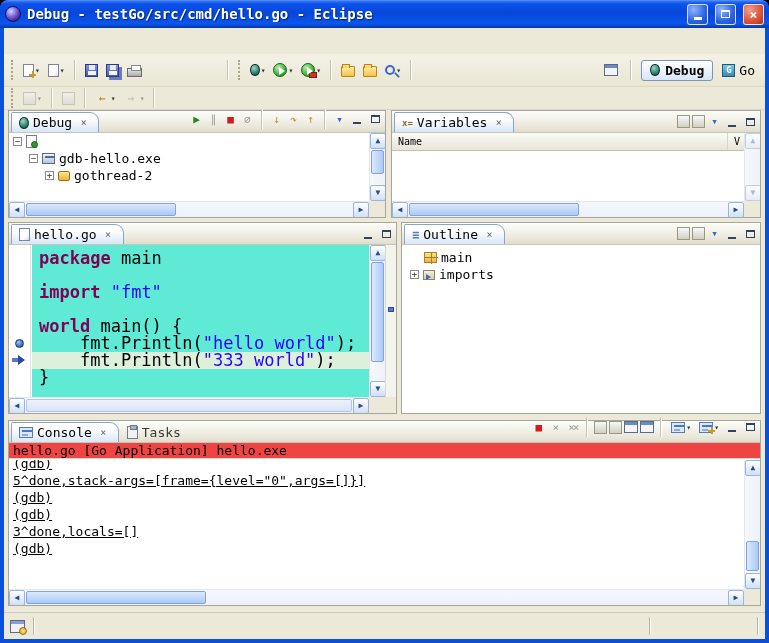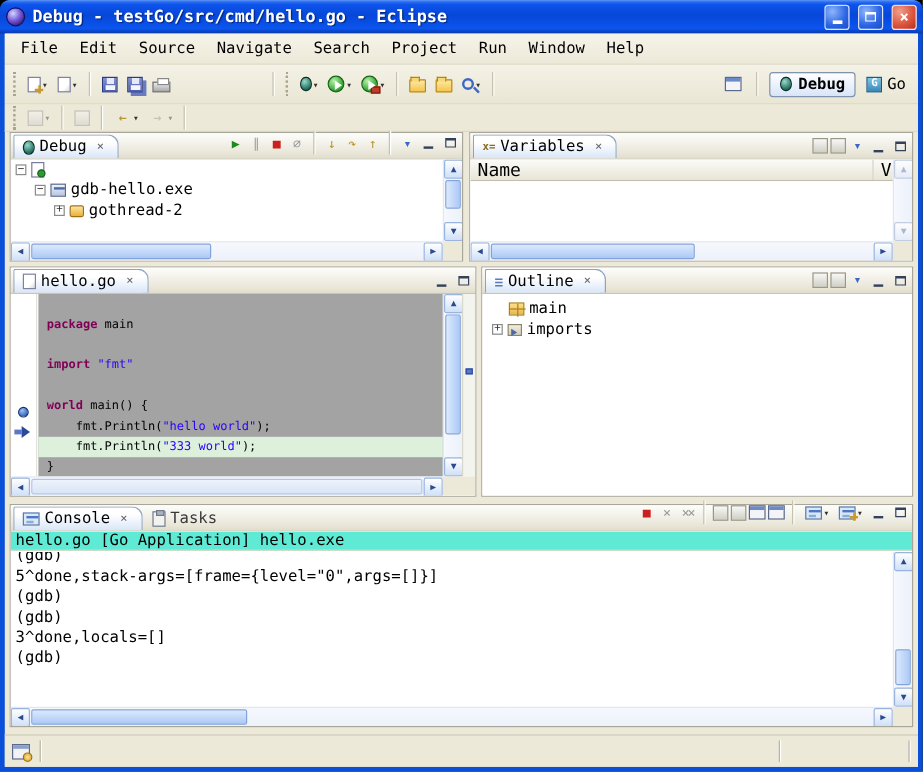--- a/index.html
+++ b/index.html
@@ -134,39 +134,39 @@
   .sbt.pale { background: linear-gradient(180deg,#eef3fc,#d8e4f6); border-color: #b4c6e4; }
   .sbcorner { position: absolute; width: 16px; height: 16px; background: #ece9d8; }
   
   .gutter { position: absolute; left: 0; top: 0; bottom: 16px; width: 22px; background: #fff; border-right: 1px solid #e2e2da; }
   .bp-dot { position: absolute; left: 6px; top: 94px; width: 9px; height: 9px; border-radius: 50%;
     background: radial-gradient(circle at 35% 30%, #9ec2f2, #3a68c0 70%, #1d3f86); border: 1px solid #16336e; }
   .ip-arrow { position: absolute; left: 3px; top: 110px; width: 14px; height: 10px; }
   .ip-arrow::before { content:""; position: absolute; left: 0; top: 3px; width: 6px; height: 4px; background: #5b76c8; }
   .ip-arrow::after { content:""; position: absolute; left: 6px; top: 0; width: 0; height: 0;
     border-left: 7px solid #2a4a9c; border-top: 5px solid transparent; border-bottom: 5px solid transparent; }
-  .code { position: absolute; left: 23px; top: 0; right: 27px; bottom: 16px; padding-top: 17px;
-    font-size: 10px; line-height: 17px; background: #a3a3a3; }
+  .code { position: absolute; left: 23px; top: 0; right: 27px; bottom: 16px; padding-top: 5px;
+    font-size: 17px; line-height: 17px; background: #5eead4; }
   .cl { height: 17px; white-space: pre; padding-left: 7px; }
   .cl .kw { color: #7F0055; font-weight: bold; }
   .cl .str { color: #2A00FF; }
   .cl .pl { color: #000; }
   .cl.hl { background: #ddf0dc; }
   .oruler { position: absolute; right: 0; top: 0; bottom: 16px; width: 11px; background: #f4f4ee; border-left: 1px solid #d8d8cc; }
   .omark { position: absolute; left: 2px; top: 62px; width: 6px; height: 5px; background: #5b76c8; border: 1px solid #2a4a9c; }
   
   .hdr { position: absolute; left: 0; right: 16px; top: 0; height: 18px; display: flex;
-    background: linear-gradient(180deg,#fbfbf8,#e8e5d6); border-bottom: 1px solid #c2bfae; font-size: 15px; }
+    background: linear-gradient(180deg,#fbfbf8,#e8e5d6); border-bottom: 1px solid #c2bfae; font-size: 10px; }
   .hcell { padding: 0 6px; border-right: 1px solid #d8d5c6; display: flex; align-items: center; white-space: nowrap; overflow: hidden; }
   
-  .cons-label { position: absolute; left: 0; right: 0; top: 0; height: 16px; background: #5eead4;
+  .cons-label { position: absolute; left: 0; right: 0; top: 0; height: 16px; background: #ef4444;
     border-bottom: 1px solid #ddd9c8; font-size: 13px; padding-left: 4px; white-space: nowrap; overflow: hidden; }
   .cons-text { position: absolute; left: 0; right: 16px; top: 17px; bottom: 16px; background: #fff;
     font-size: 13px; line-height: 17px; padding: 0 4px; overflow: hidden; }
-  .cons-line { height: 17px; white-space: pre; }
+  .cons-line { height: 17px; white-space: pre; text-decoration: underline; }
   .cons-line:first-child { margin-top: -5px; }
   .caret { display: inline-block; width: 1px; height: 13px; background: #000; vertical-align: -2px; margin-left: 1px; }
   
   .statusbar { position: absolute; left: 0; right: 0; top: 584px; height: 27px; background: #ECE9D8;
     border-top: 1px solid #cfccbc; display: flex; align-items: center; padding: 0 6px; gap: 8px; }
   .groove { width: 2px; height: 18px; border-left: 1px solid #b8b4a4; border-right: 1px solid #fff; }
   .mi-fastview { width: 15px; height: 13px; background: #f2f2f6; border: 1px solid #5a6a8a; }
   .mi-fastview::before { content:""; position:absolute; left:0; top:0; right:0; height:3px; background:#8aa0c8; }
   .mi-fastview::after { content:""; position:absolute; right:-3px; bottom:-3px; width:6px; height:6px; border-radius:50%;
     background: radial-gradient(#ffe49a,#d8a017); border: 1px solid #9a7210; }
@@ -188,31 +188,20 @@
     <span class="win-btn btn-blue">
         <span class="glyph-max"></span>
       </span>
     <span class="win-btn btn-red">
         <span class="glyph-close">×</span>
       </span>
   </div>
 
   <div class="client">
 
-    <div class="menubar">
-      <span class="menu-item">File</span>
-      <span class="menu-item">Edit</span>
-      <span class="menu-item">Source</span>
-      <span class="menu-item">Navigate</span>
-      <span class="menu-item">Search</span>
-      <span class="menu-item">Project</span>
-      <span class="menu-item">Run</span>
-      <span class="menu-item">Window</span>
-      <span class="menu-item">Help</span>
-    </div>
 
     <div class="toolbar1">
       <span class="grip"></span>
       <span class="tool">
         <span class="mi mi-page">
             <span class="mi-plus"></span>
           </span>
         <span class="dd">▾</span>
       </span>
       <span class="tool">

